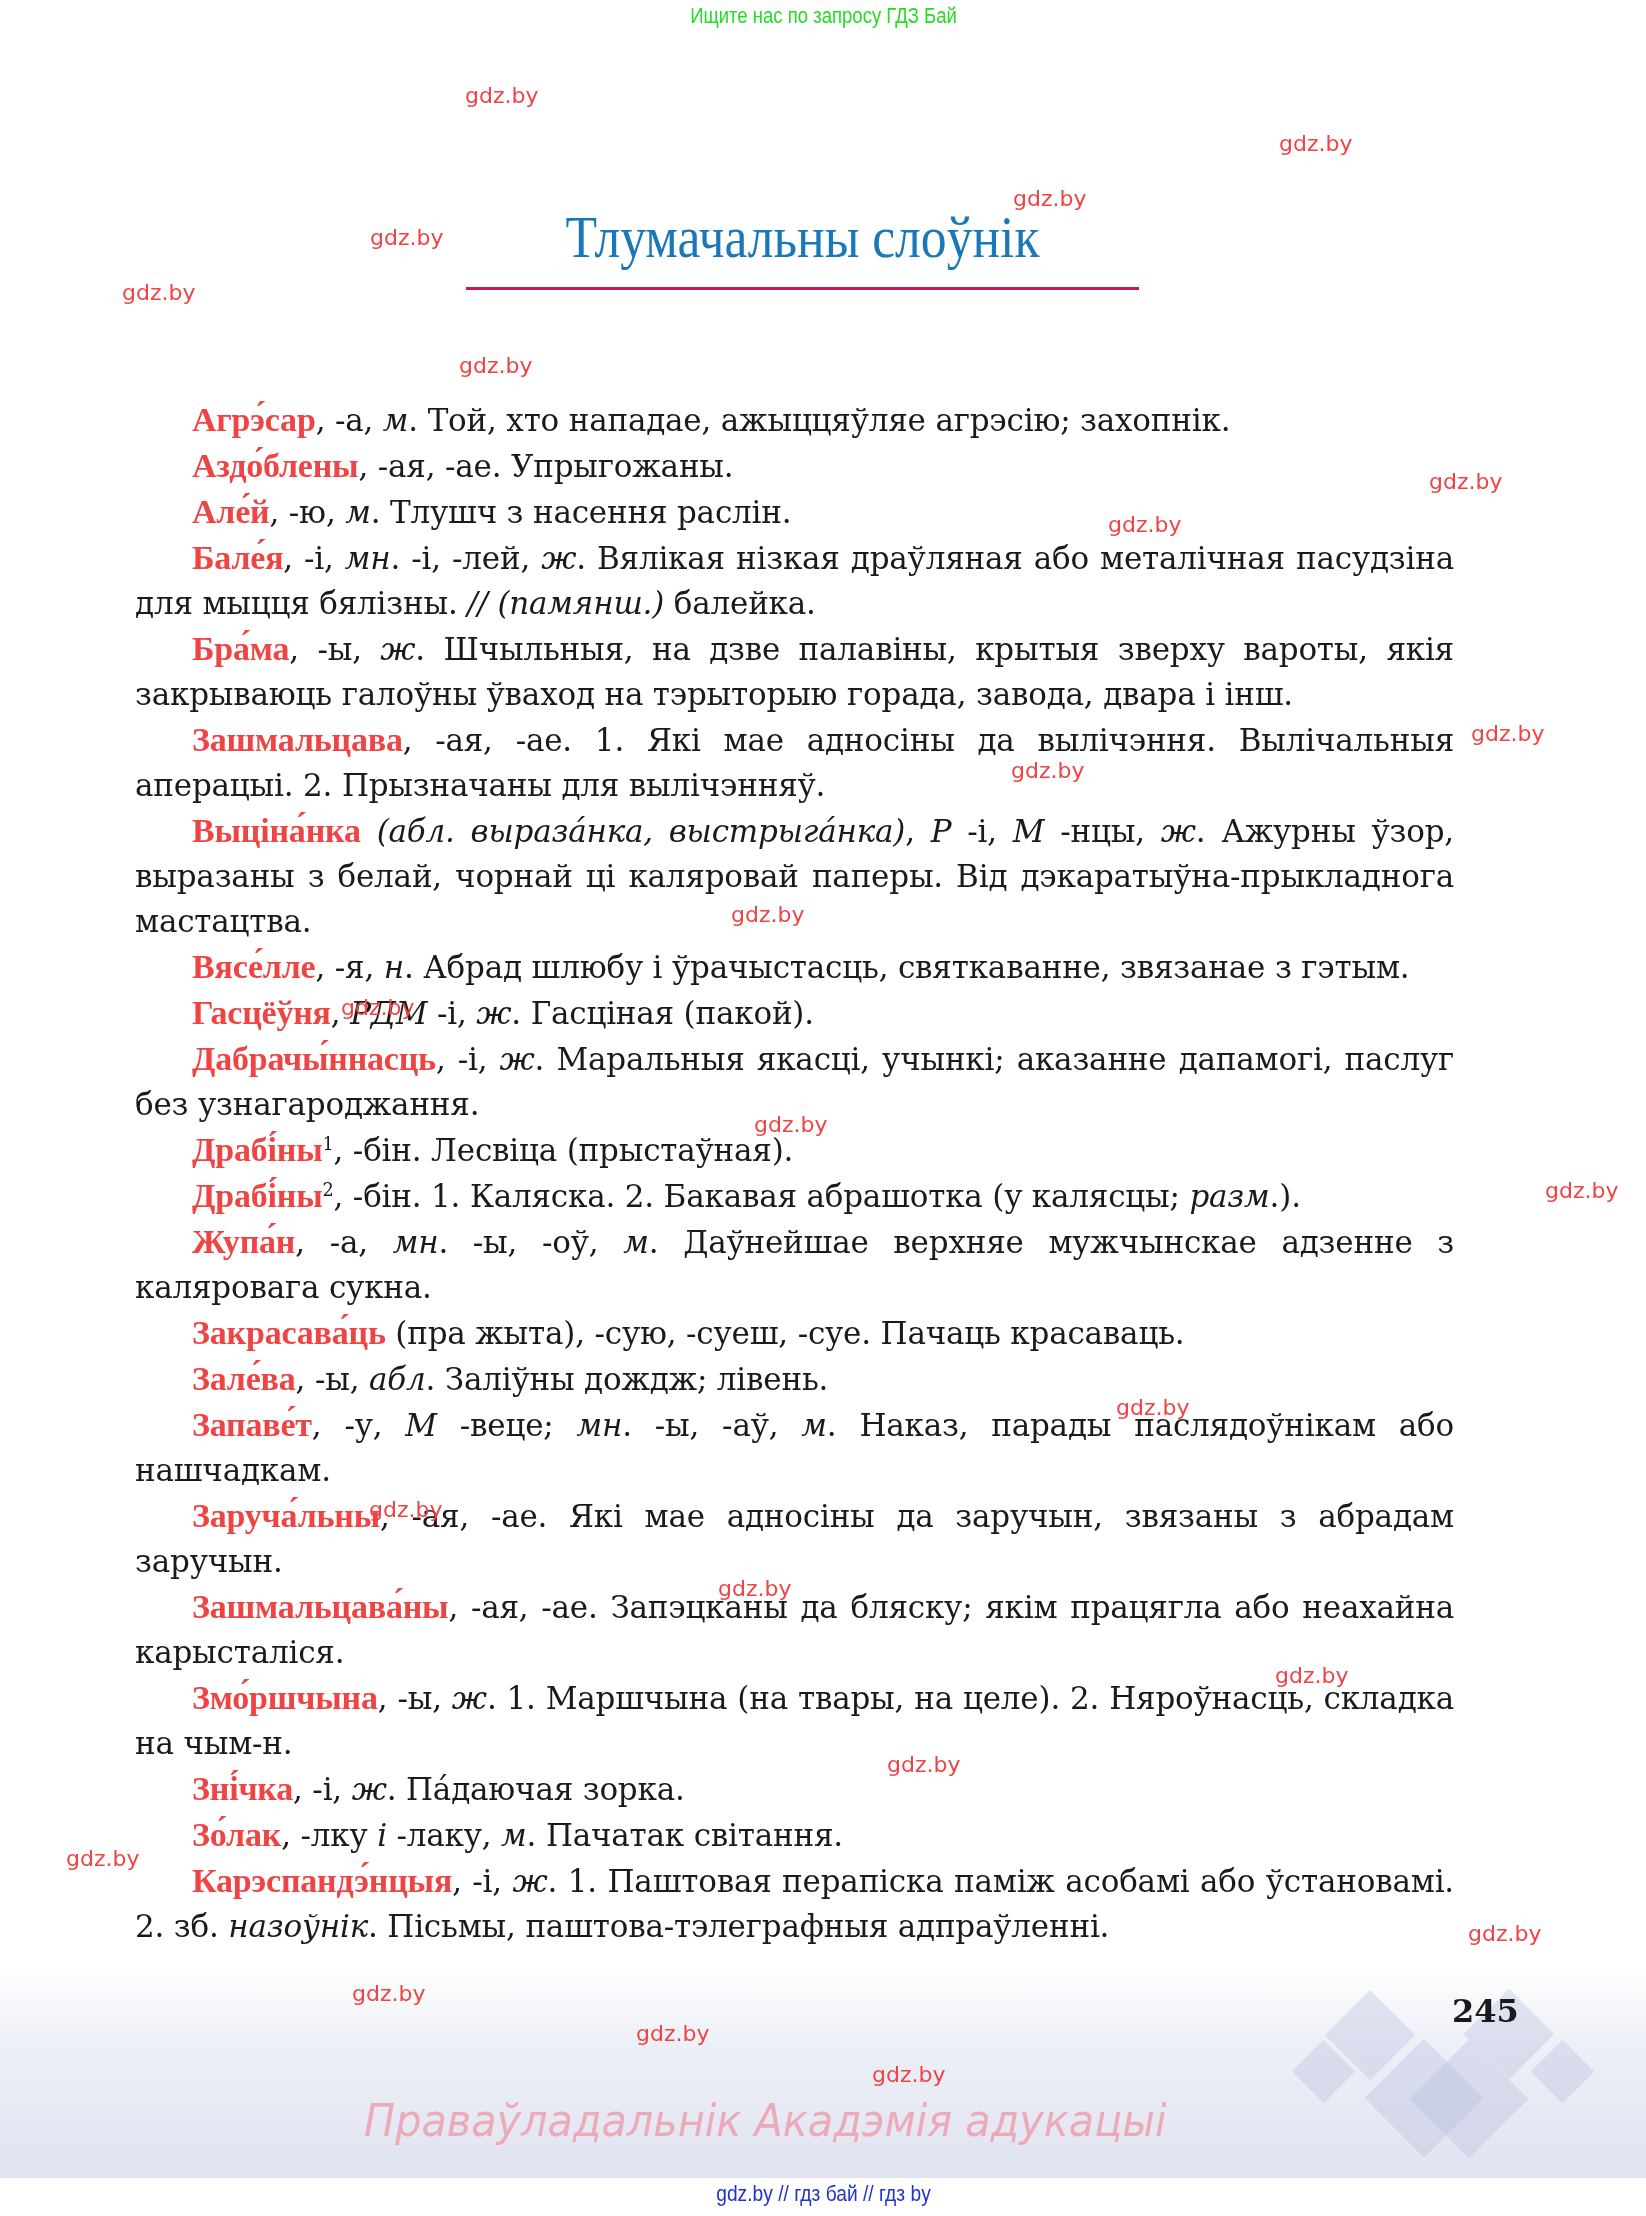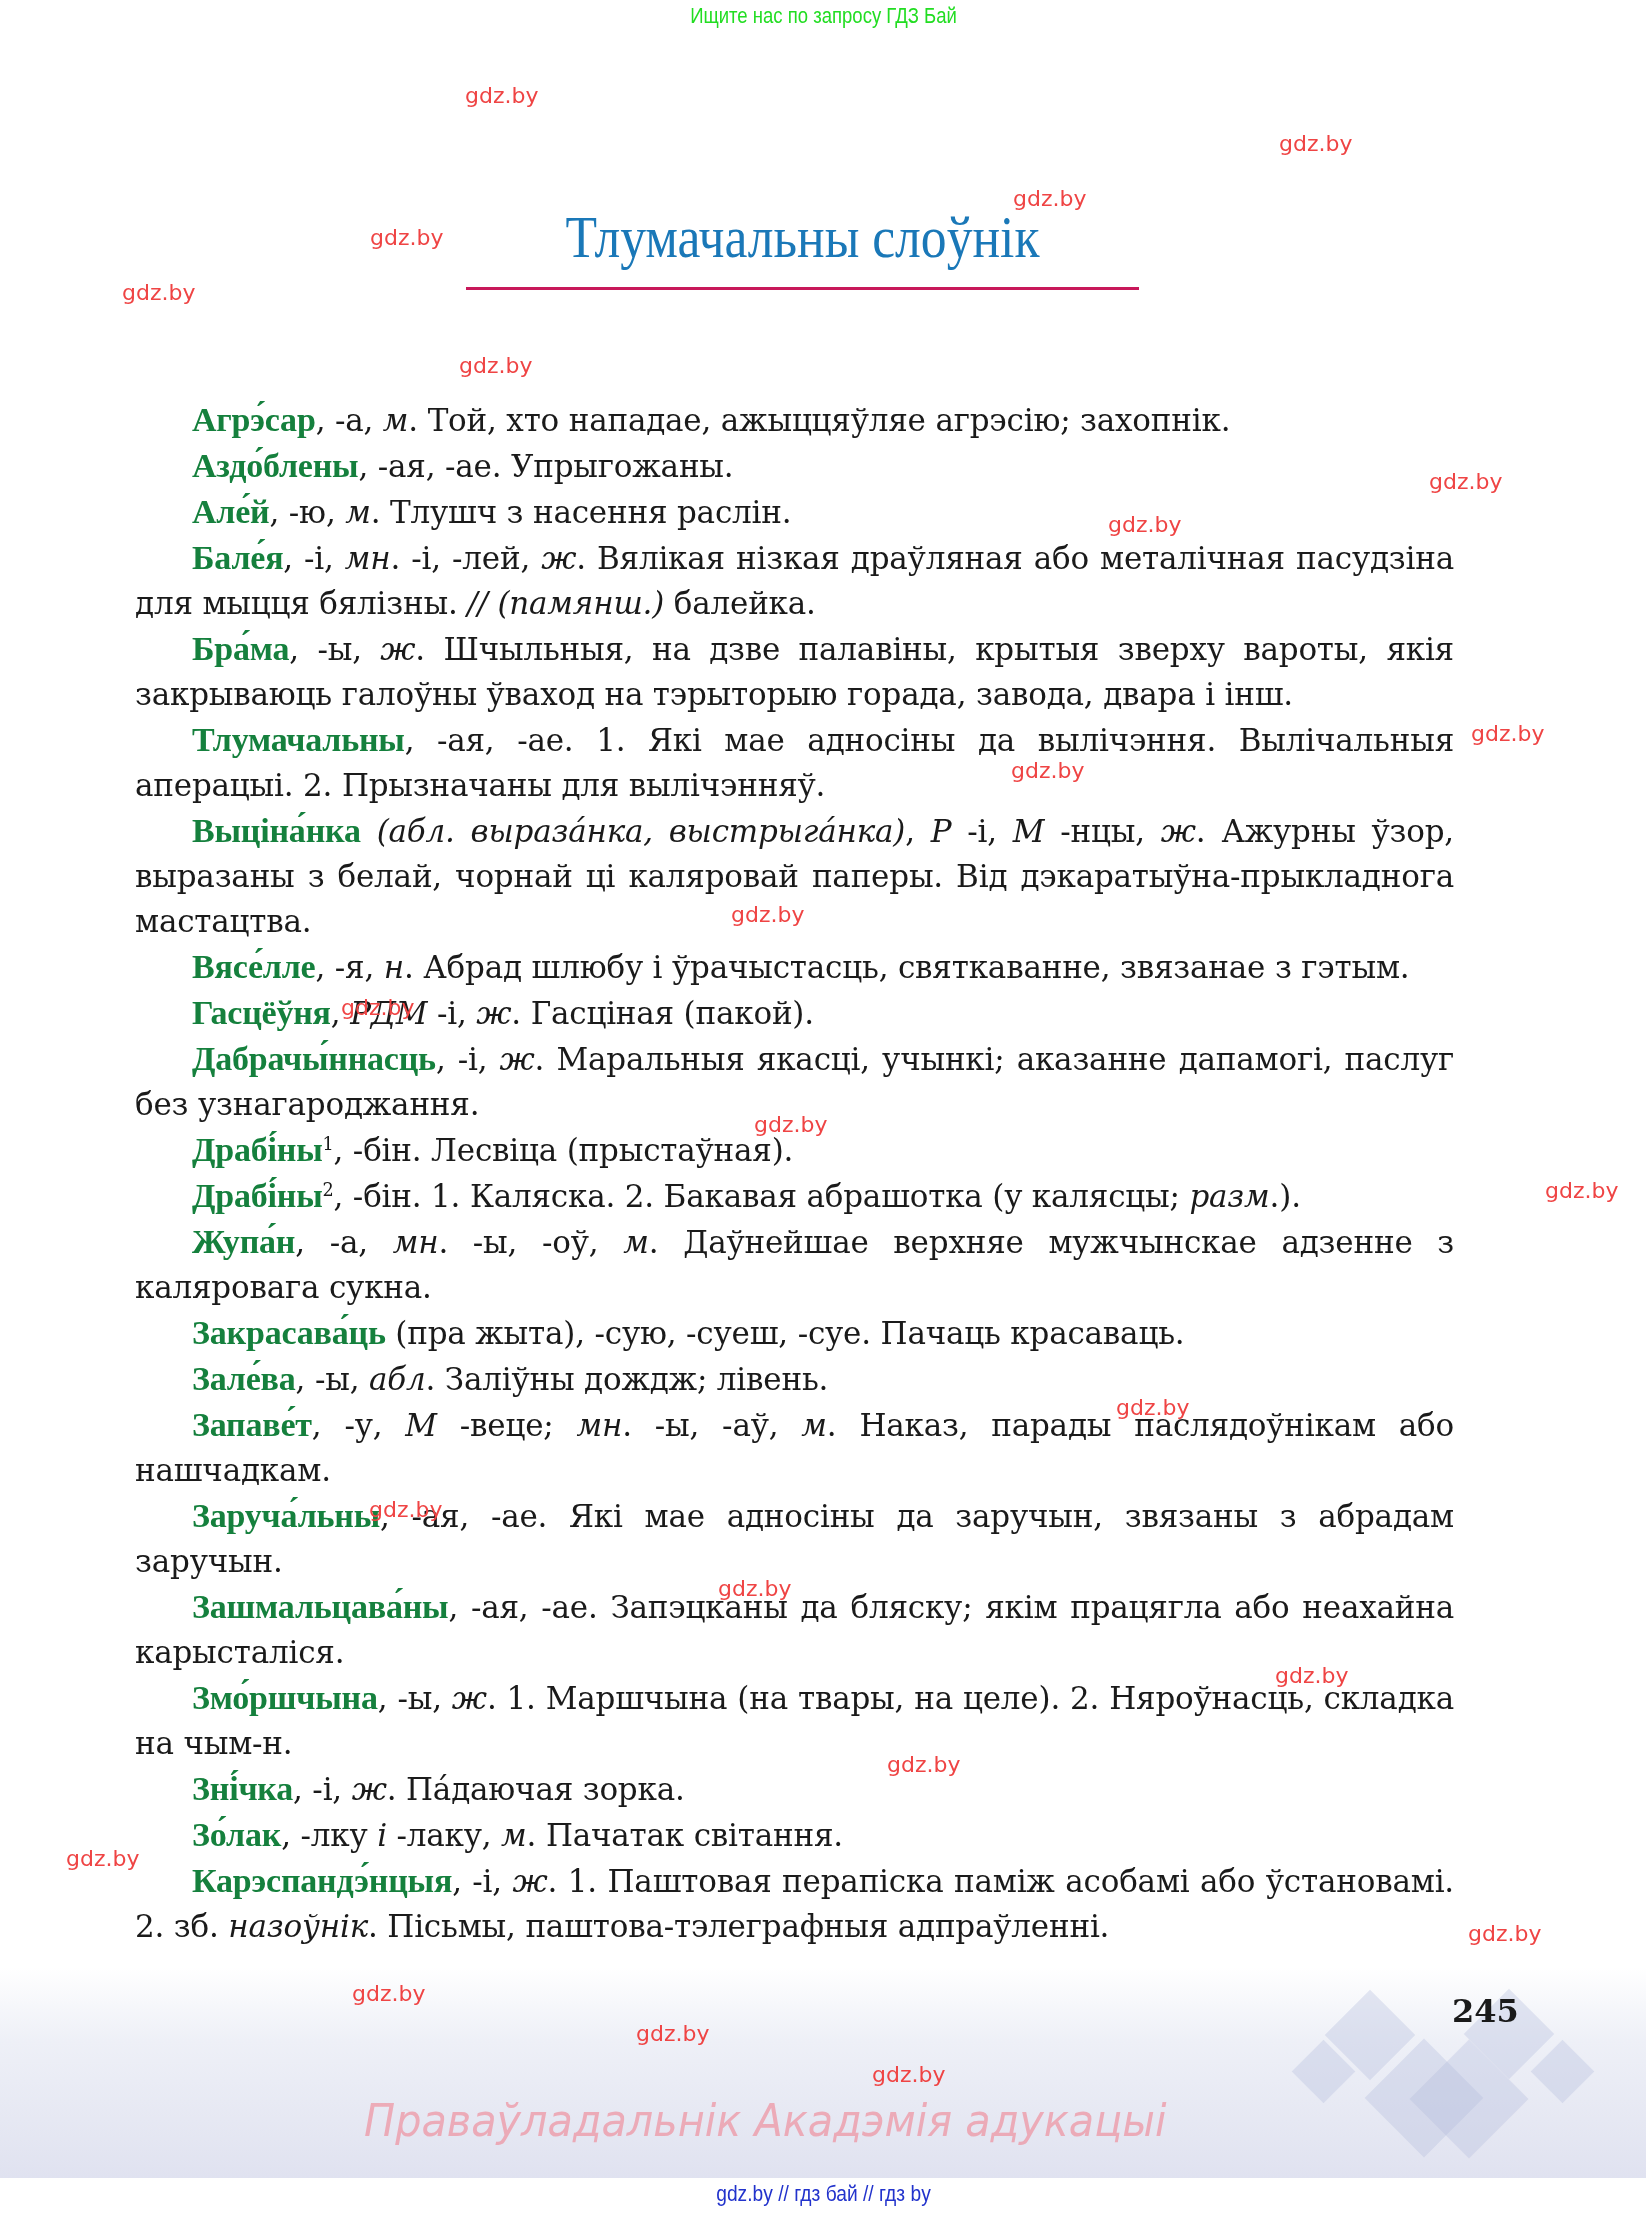--- a/index.html
+++ b/index.html
@@ -20,21 +20,21 @@
     white-space: nowrap;
   }
   .title-rule {
     position: absolute; left: 466px; top: 287px; width: 673px; height: 3.2px; background: #c8185a;
   }
   .content {
     position: absolute; left: 135px; top: 397px; width: 1319px;
     font-family: "DejaVu Serif", serif; font-size: 31px; line-height: 45px; color: #1a1a1a;
   }
   .entry { text-indent: 57px; text-align: justify; margin: 0; letter-spacing: -0.2px; }
-  .hw { color: #15803d; font-weight: bold; font-family: "Liberation Serif", serif; font-size: 34px; }
+  .hw { color: #ef4444; font-weight: bold; font-family: "Liberation Serif", serif; font-size: 34px; }
   .it { font-style: italic; }
   sup { font-size: 17.7px; line-height: 0; }
 
   .footer-band {
     position: absolute; left: 0; top: 1967px; width: 1647px; height: 211px;
     background: linear-gradient(to bottom, #ffffff 0%, #eef0f7 35%, #e0e2f0 100%);
   }
   .diamond {
     position: absolute; width: 64px; height: 64px; background: rgba(180,188,222,0.35);
     transform: rotate(45deg);
@@ -66,21 +66,21 @@
 
 <div class="title">Тлумачальны слоўнік</div>
 <div class="title-rule"></div>
 
 <div class="content" id="entries">
     <p class="entry"><span class="hw">Агрэ́сар</span><span>, -а, </span><span class="it">м</span><span>. Той, хто нападае, ажыццяўляе агрэсію; захопнік.</span></p>
     <p class="entry"><span class="hw">Аздо́блены</span><span>, -ая, -ае. Упрыгожаны.</span></p>
     <p class="entry"><span class="hw">Але́й</span><span>, -ю, </span><span class="it">м</span><span>. Тлушч з насення раслін.</span></p>
     <p class="entry"><span class="hw">Бале́я</span><span>, -і, </span><span class="it">мн</span><span>. -і, -лей, </span><span class="it">ж</span><span>. Вялікая нізкая драўляная або металічная пасудзіна для мыцця бялізны. </span><span class="it">// (памянш.)</span><span> балейка.</span></p>
     <p class="entry"><span class="hw">Бра́ма</span><span>, -ы, </span><span class="it">ж</span><span>. Шчыльныя, на дзве палавіны, крытыя зверху вароты, якія закрываюць галоўны ўваход на тэрыторыю горада, завода, двара і інш.</span></p>
-    <p class="entry"><span class="hw">Тлумачальны</span><span>, -ая, -ае. 1. Які мае адносіны да вылічэння. Вылічальныя аперацыі. 2. Прызначаны для вылічэнняў.</span></p>
+    <p class="entry"><span class="hw">Зашмальцава</span><span>, -ая, -ае. 1. Які мае адносіны да вылічэння. Вылічальныя аперацыі. 2. Прызначаны для вылічэнняў.</span></p>
     <p class="entry"><span class="hw">Выціна́нка</span><span> </span><span class="it">(абл. выраза́нка, выстрыга́нка)</span><span>, </span><span class="it">Р</span><span> -і, </span><span class="it">М</span><span> -нцы, </span><span class="it">ж</span><span>. Ажурны ўзор, выразаны з белай, чорнай ці каляровай паперы. Від дэкаратыўна-прыкладнога мастацтва.</span></p>
     <p class="entry"><span class="hw">Вясе́лле</span><span>, -я, </span><span class="it">н</span><span>. Абрад шлюбу і ўрачыстасць, святкаванне, звязанае з гэтым.</span></p>
     <p class="entry"><span class="hw">Гасцёўня</span><span>, </span><span class="it">РДМ</span><span> -і, </span><span class="it">ж</span><span>. Гасцiная (пакой).</span></p>
     <p class="entry"><span class="hw">Дабрачы́ннасць</span><span>, -і, </span><span class="it">ж</span><span>. Маральныя якасці, учынкі; аказанне дапамогі, паслуг без узнагароджання.</span></p>
     <p class="entry"><span class="hw">Драбі́ны</span><sup>1</sup><span>, -бін. Лесвіца (прыстаўная).</span></p>
     <p class="entry"><span class="hw">Драбі́ны</span><sup>2</sup><span>, -бін. 1. Каляска. 2. Бакавая абрашотка (у калясцы; </span><span class="it">разм</span><span>.).</span></p>
     <p class="entry"><span class="hw">Жупа́н</span><span>, -а, </span><span class="it">мн</span><span>. -ы, -оў, </span><span class="it">м</span><span>. Даўнейшае верхняе мужчынскае адзенне з каляровага сукна.</span></p>
     <p class="entry"><span class="hw">Закрасава́ць</span><span> (пра жыта), -сую, -суеш, -суе. Пачаць красаваць.</span></p>
     <p class="entry"><span class="hw">Зале́ва</span><span>, -ы, </span><span class="it">абл</span><span>. Заліўны дождж; лівень.</span></p>
     <p class="entry"><span class="hw">Запаве́т</span><span>, -у, </span><span class="it">М</span><span> -веце; </span><span class="it">мн</span><span>. -ы, -аў, </span><span class="it">м</span><span>. Наказ, парады паслядоўнікам або нашчадкам.</span></p>

